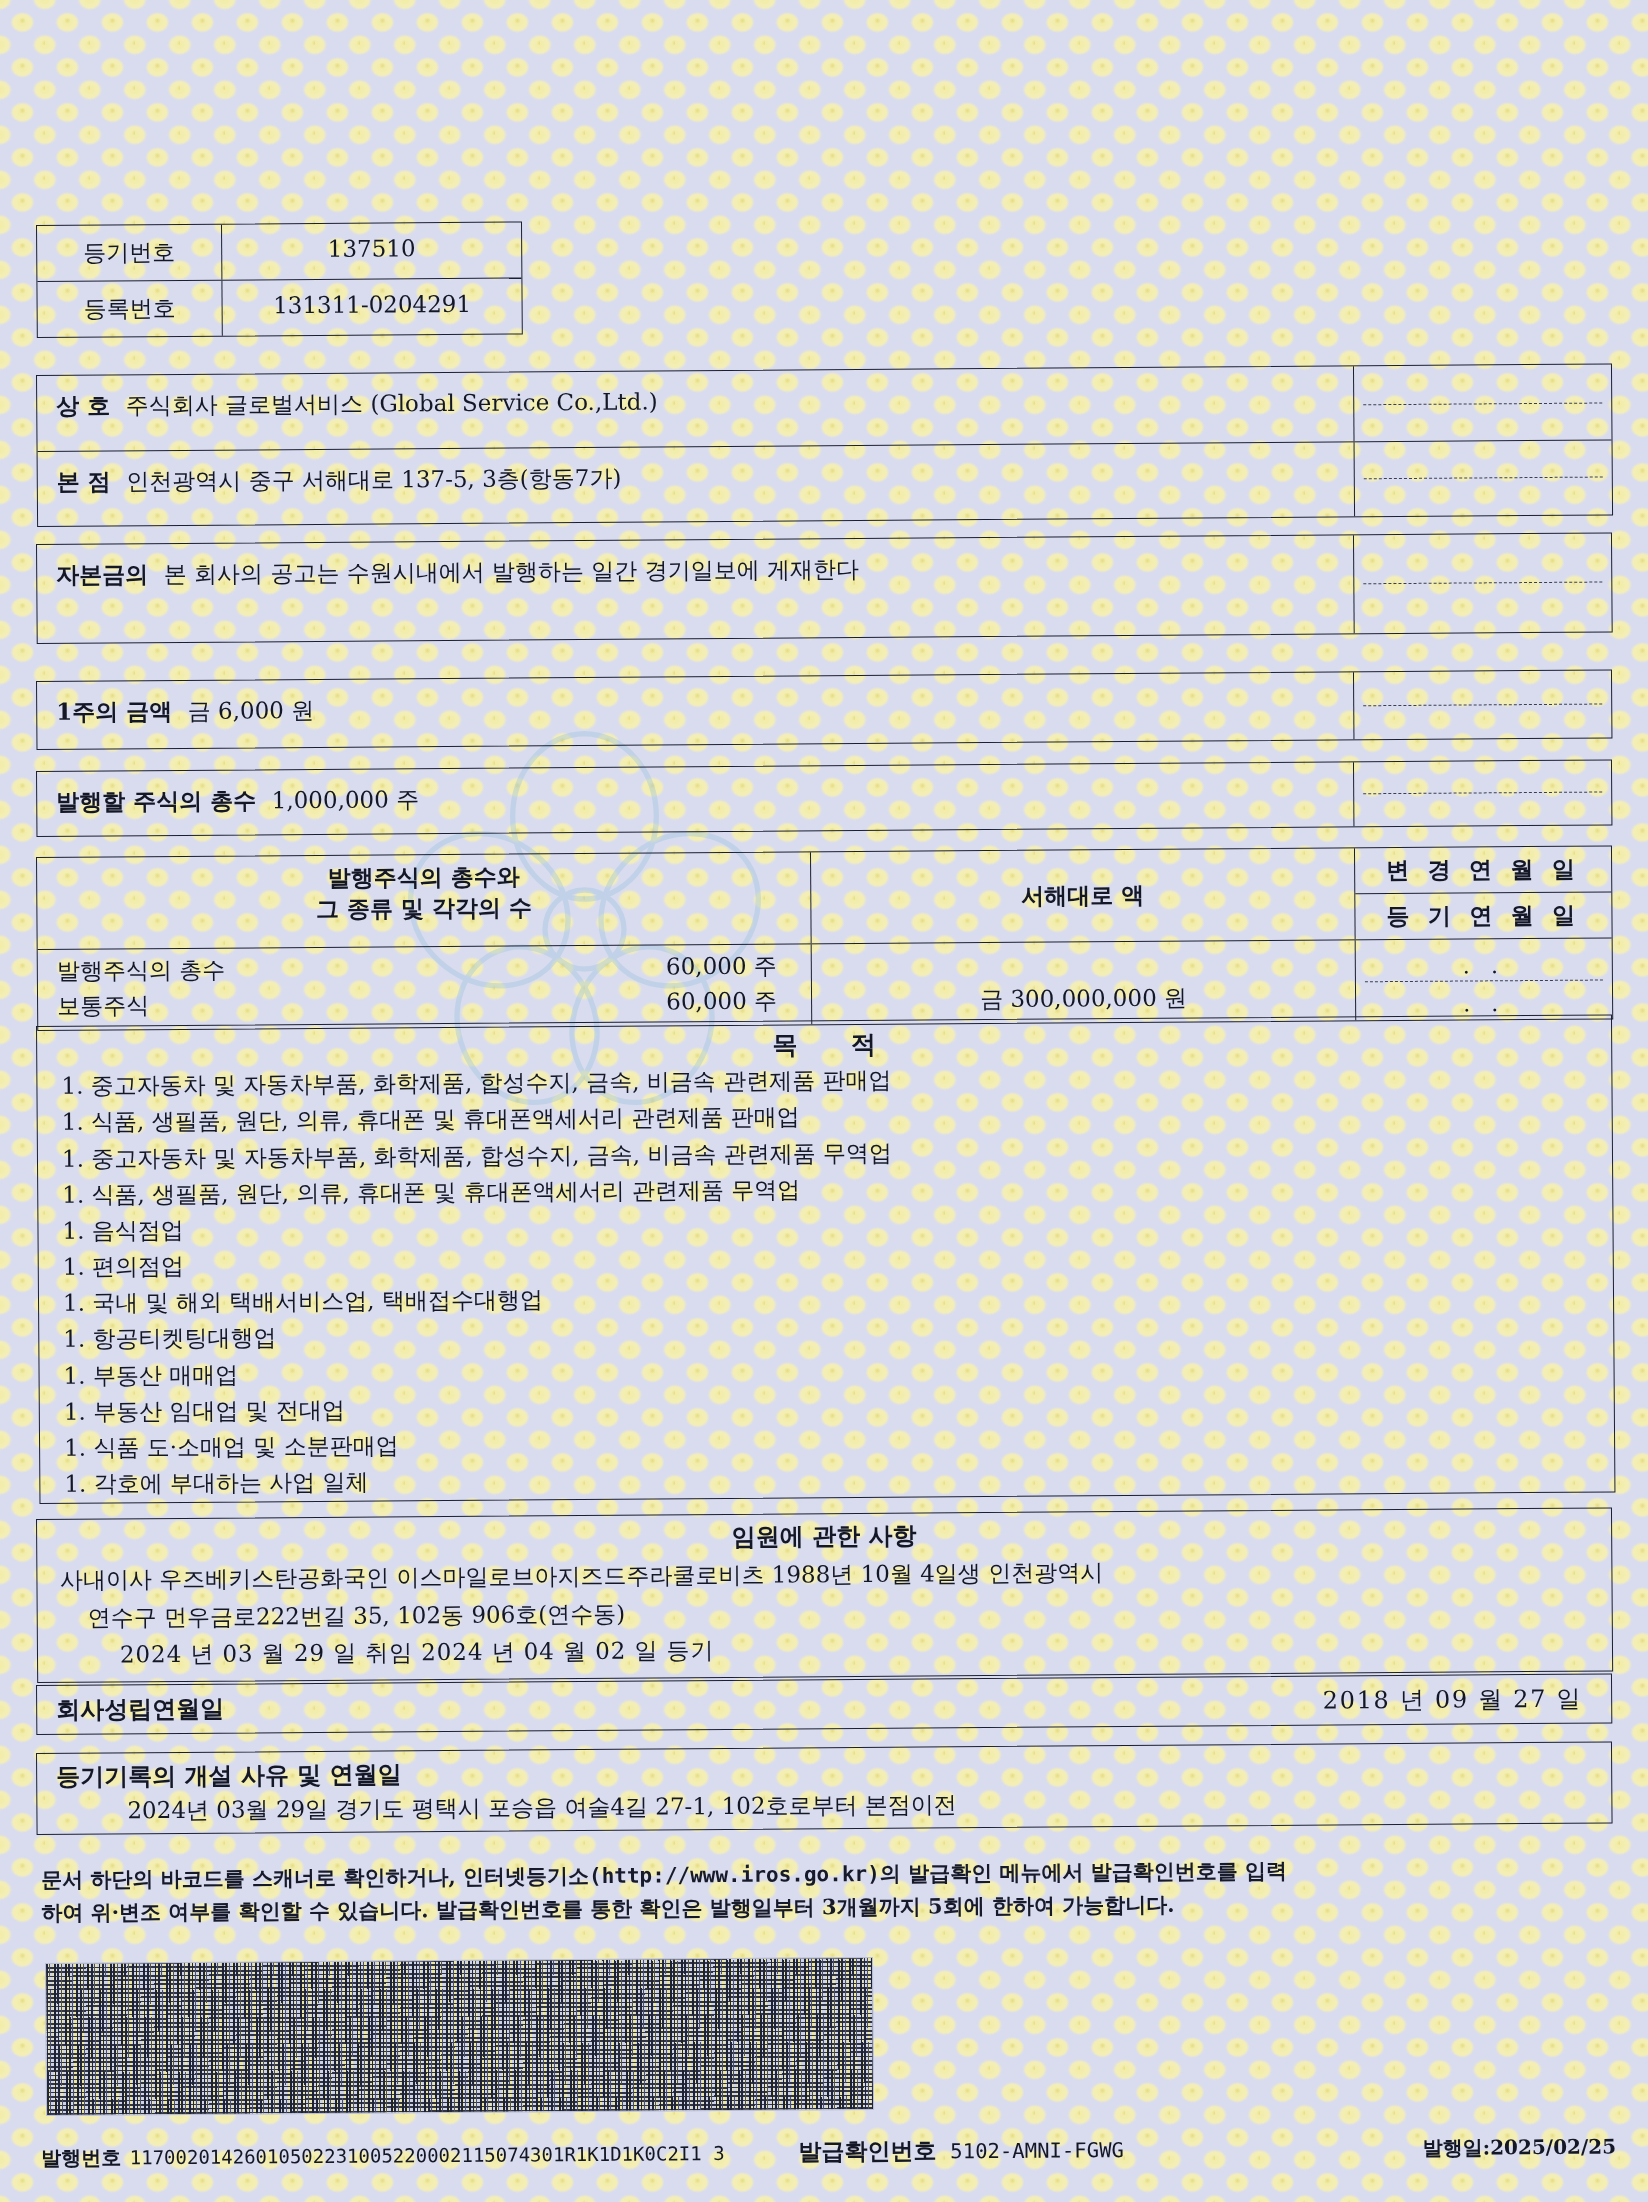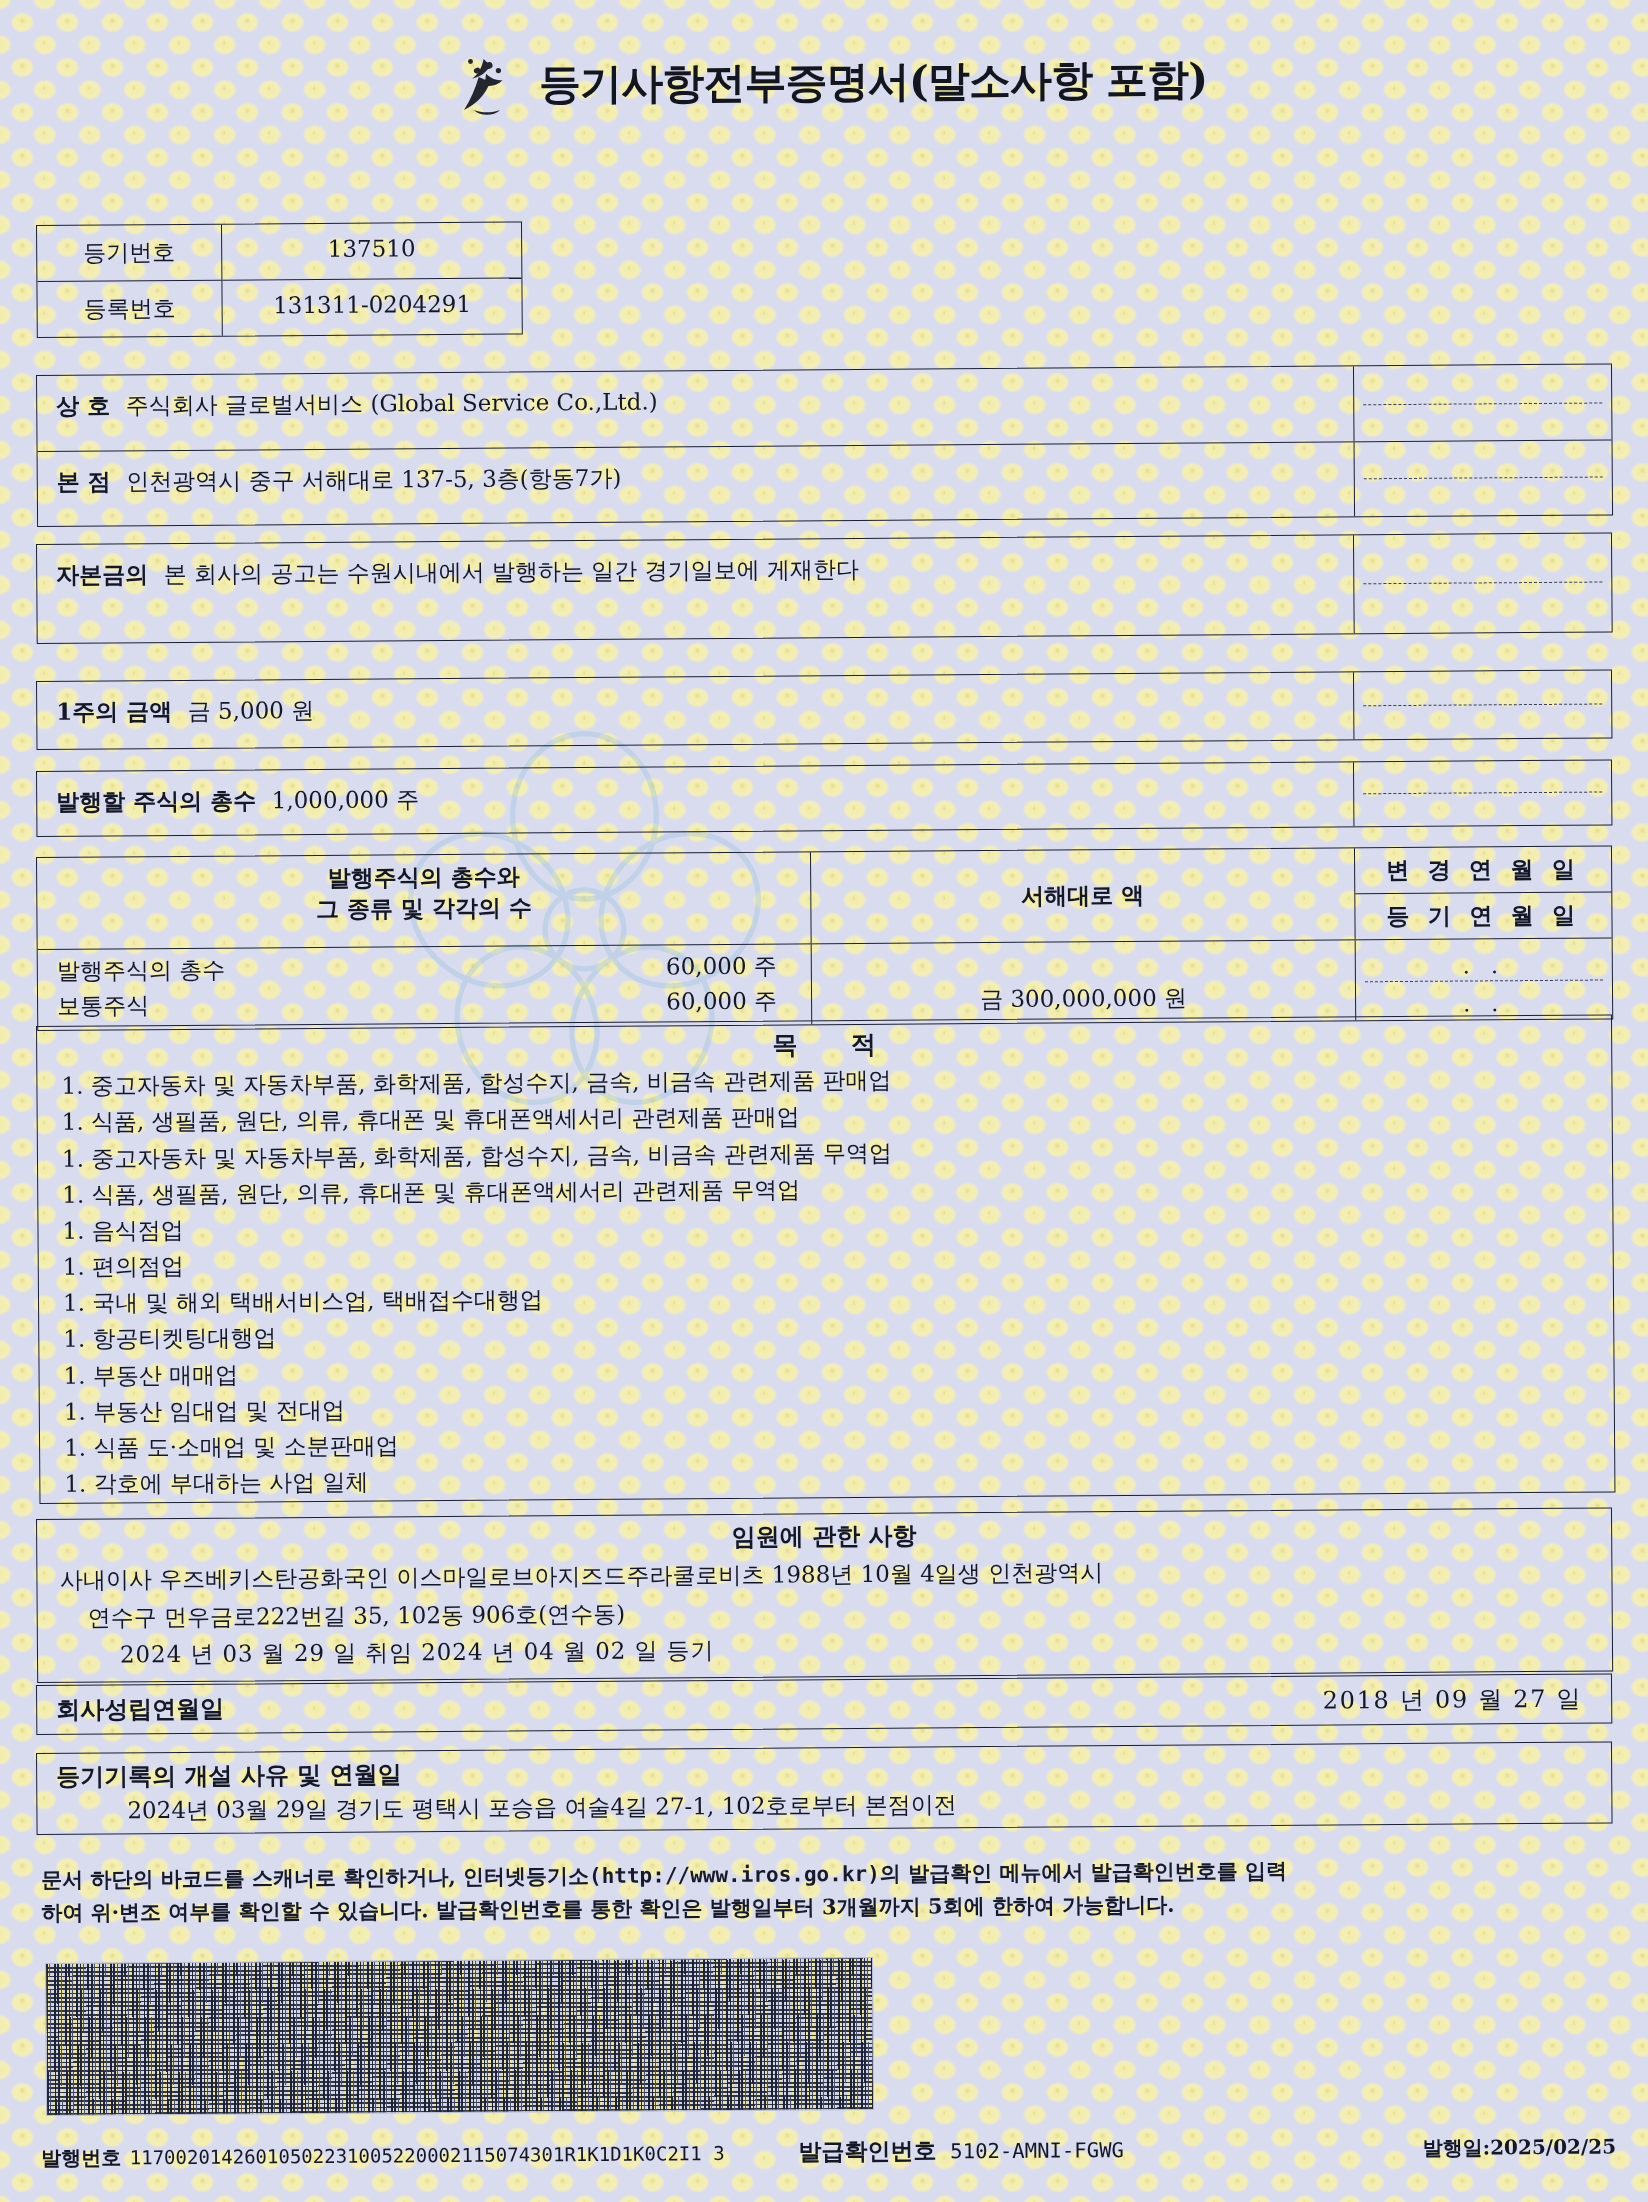--- a/index.html
+++ b/index.html
@@ -218,35 +218,20 @@
     <g fill="none" stroke="#9fc4e0" stroke-width="3">
       <ellipse cx="100" cy="52" rx="40" ry="46"></ellipse>
       <ellipse cx="47" cy="104" rx="40" ry="46" transform="rotate(-52 47 104)"></ellipse>
       <ellipse cx="153" cy="104" rx="40" ry="46" transform="rotate(52 153 104)"></ellipse>
       <ellipse cx="68" cy="168" rx="38" ry="44" transform="rotate(-22 68 168)"></ellipse>
       <ellipse cx="132" cy="168" rx="38" ry="44" transform="rotate(22 132 168)"></ellipse>
       <circle cx="100" cy="115" r="22"></circle>
     </g>
   </svg>
 
-  <div id="header">
-    <svg id="emblem" viewBox="0 0 100 100">
-      <g fill="#23262f">
-        <path d="M52 22 c-2 10 -6 18 -14 24 c10 -2 18 -8 22 -16 z"></path>
-        <path d="M46 44 c-4 14 -10 28 -18 40 c14 -6 26 -18 32 -34 z"></path>
-        <path d="M55 40 c6 6 12 8 20 8 c-6 6 -14 8 -22 6 z"></path>
-        <ellipse cx="58" cy="30" rx="5" ry="4" transform="rotate(-20 58 30)"></ellipse>
-        <ellipse cx="44" cy="36" rx="4" ry="3.4" transform="rotate(-20 44 36)"></ellipse>
-        <circle cx="70" cy="36" r="3.2"></circle>
-        <circle cx="36" cy="25" r="3"></circle>
-        <path d="M40 84 c10 4 22 4 32 0 c-8 8 -24 8 -32 0 z"></path>
-      </g>
-    </svg>
-    <div id="doc-title">등기사항전부증명서(말소사항 포함)</div>
-  </div>
 
   <div class="sheet" style="top:225px;">
     <div class="box" id="regbox">
       <div class="row brdr-b">
         <div class="cellL kr brdr-r">등기번호</div>
         <div class="cellR kr">137510</div>
       </div>
       <div class="row">
         <div class="cellL kr brdr-r">등록번호</div>
         <div class="cellR kr">131311-0204291</div>
@@ -282,21 +267,21 @@
           <div class="dotline" style="top:48px;"></div>
         </div>
       </div>
     </div>
   </div>
 
   <div class="sheet" style="top:681px;">
     <div class="box">
       <div class="wideRow" style="min-height:67px;">
         <div class="kr label">1주의 금액</div>
-        <div class="kr value">금 5,000 원</div>
+        <div class="kr value">금 6,000 원</div>
         <div class="sidecol">
           <div class="dotline" style="top:33px;"></div>
         </div>
       </div>
     </div>
   </div>
 
   <div class="sheet" style="top:771px;">
     <div class="box">
       <div class="wideRow" style="min-height:64px;">

